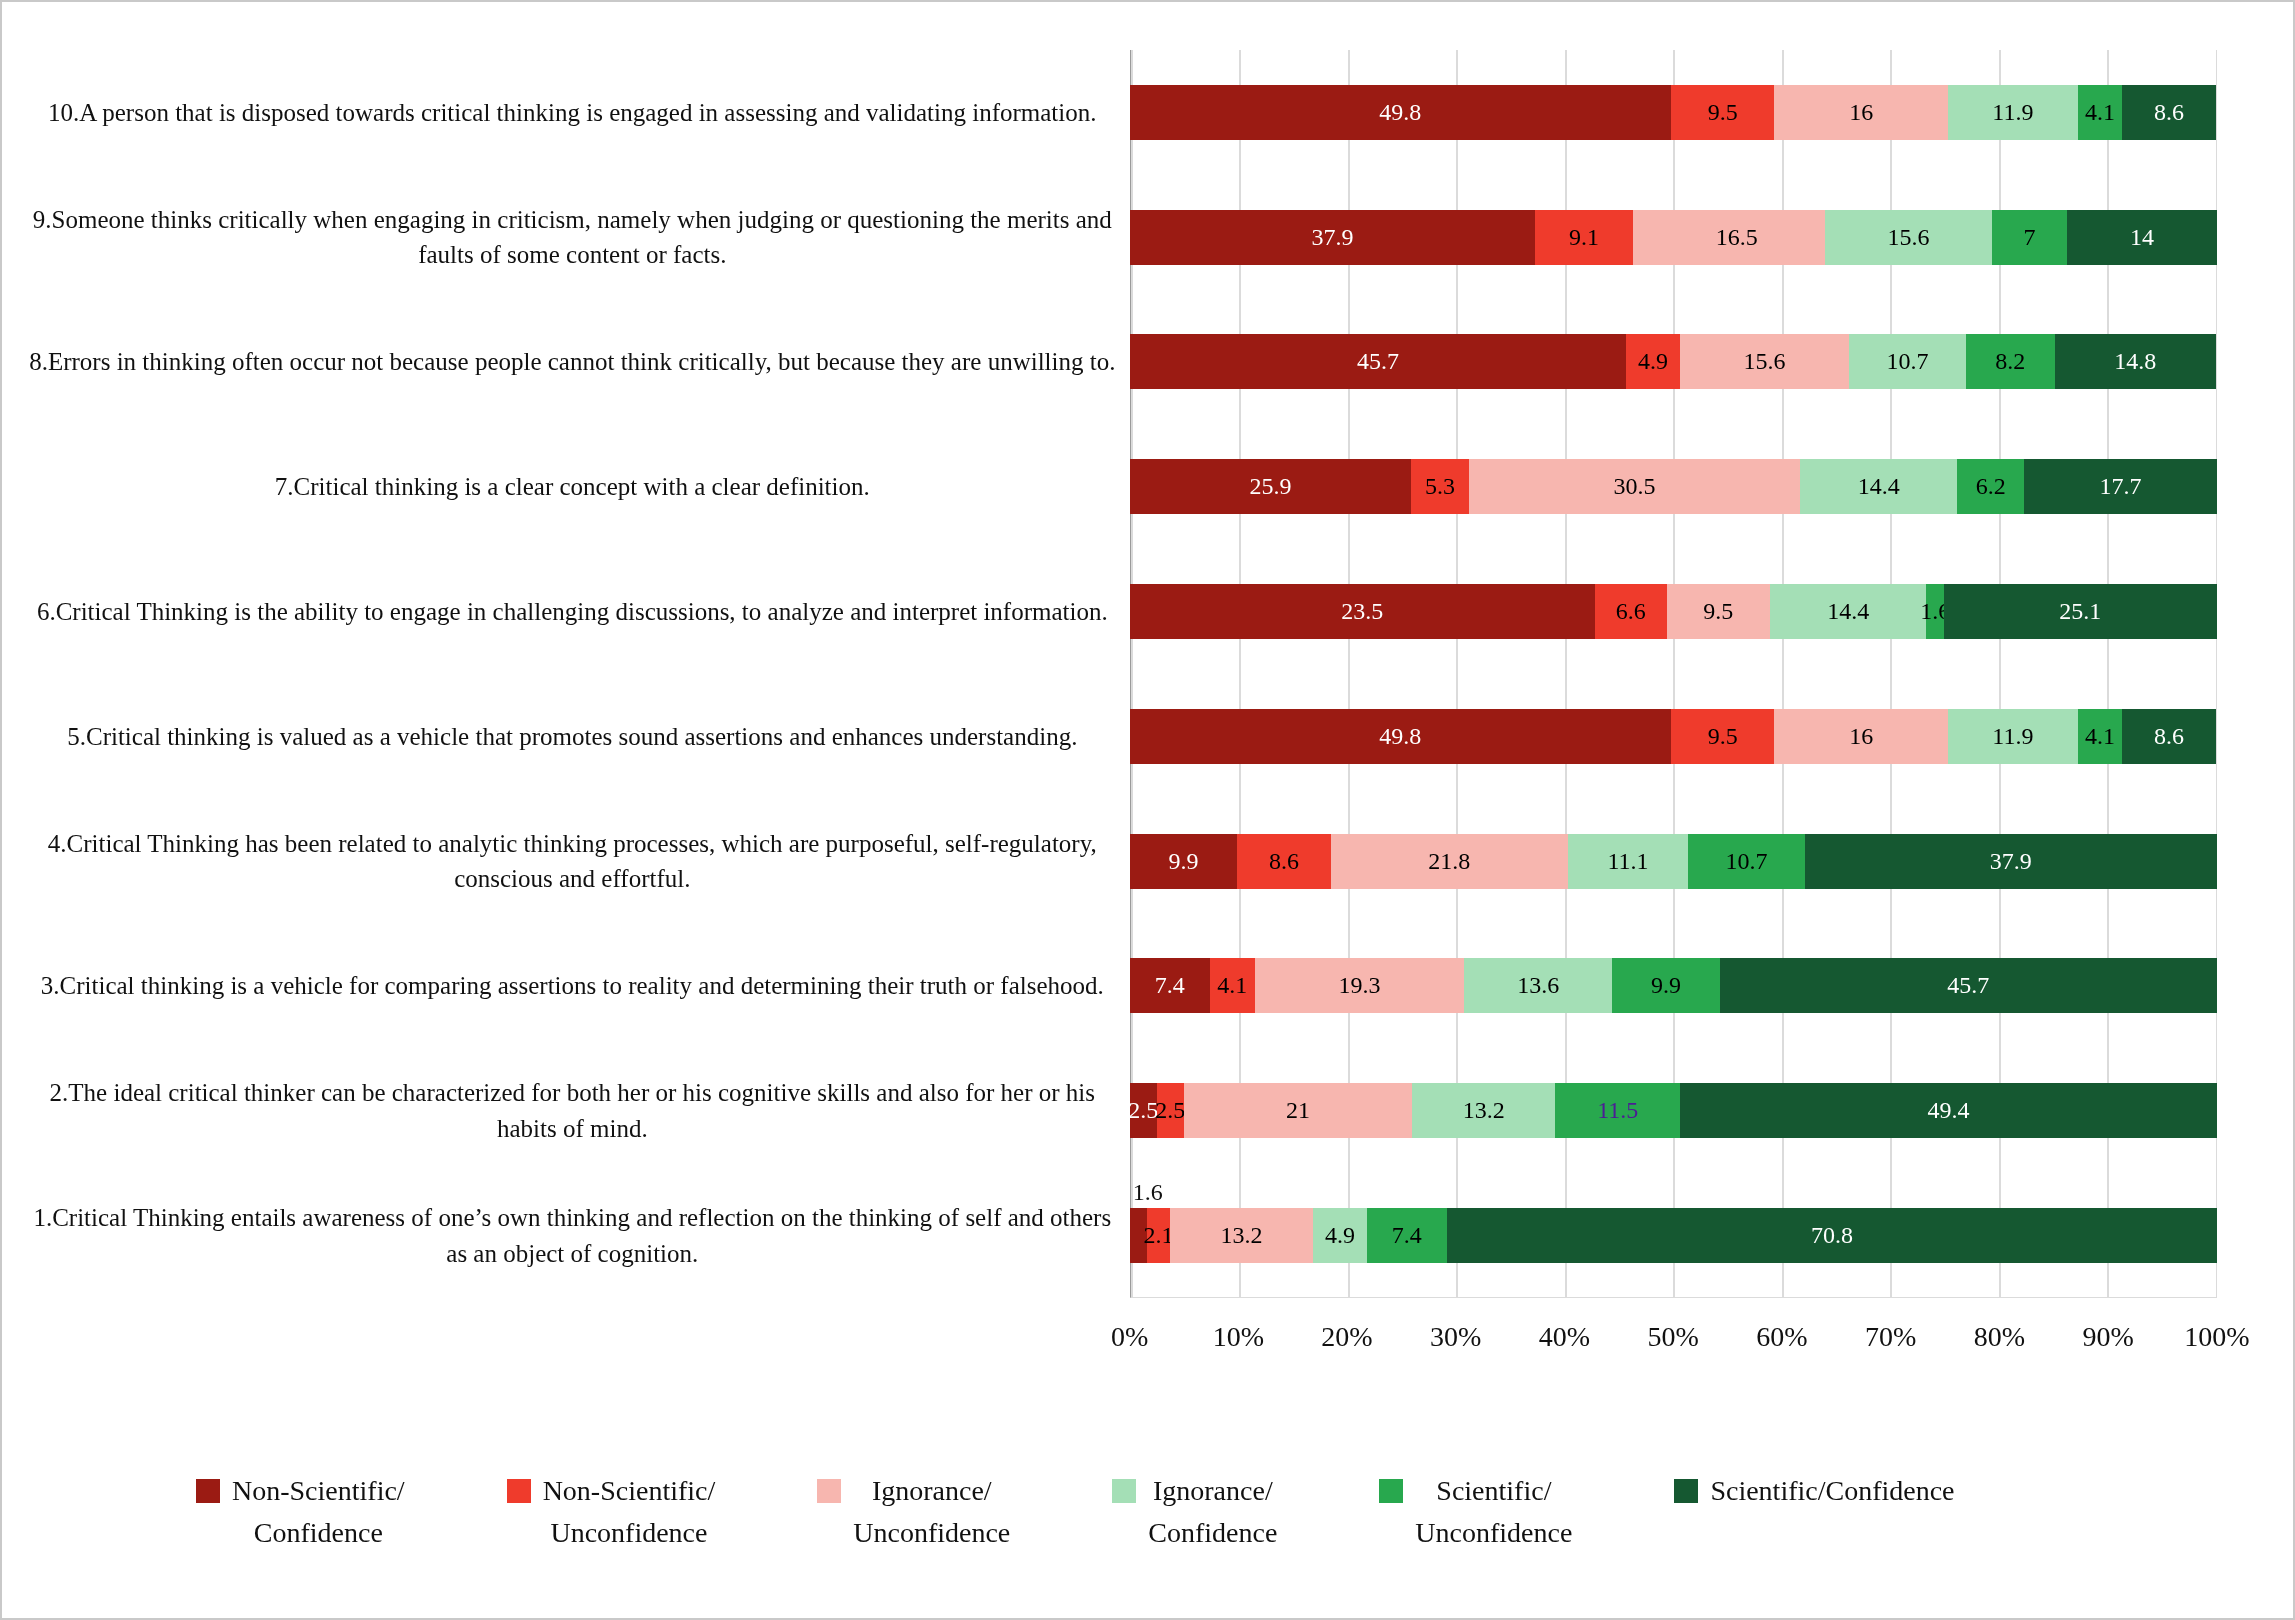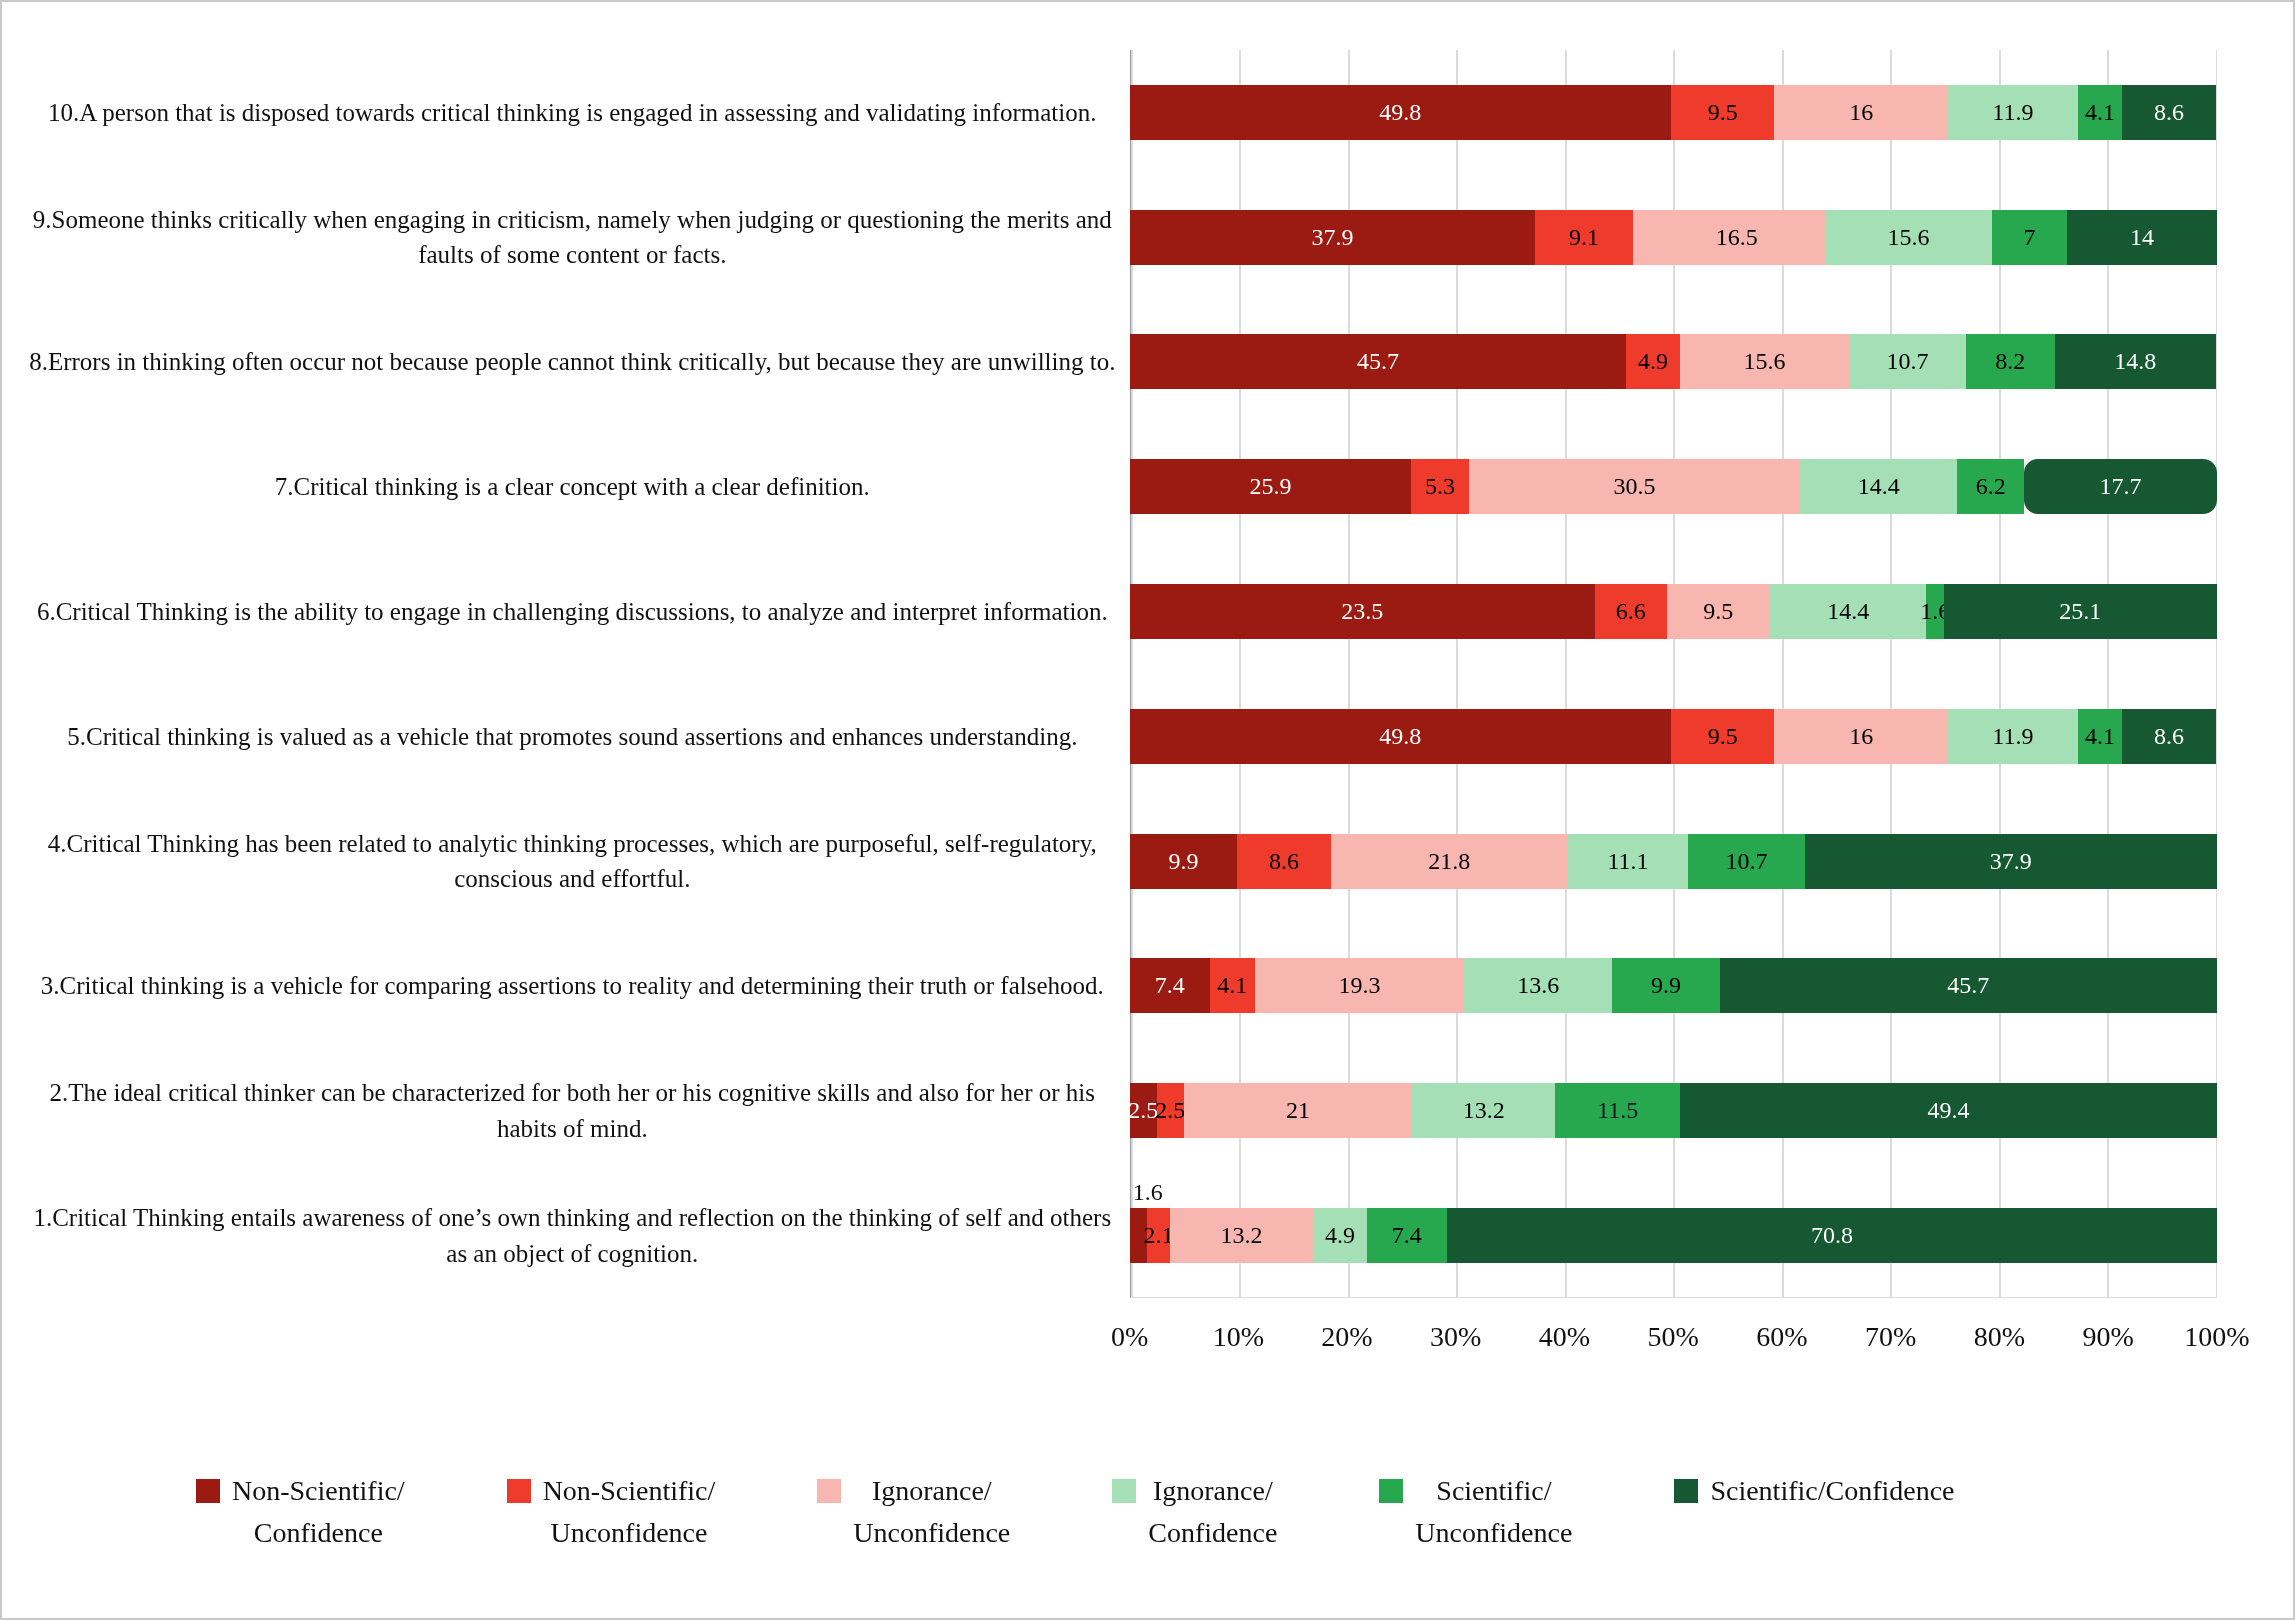--- a/index.html
+++ b/index.html
@@ -213,21 +213,21 @@
             </div>
             <div class="seg" style="width: 30.5%; background: rgb(247, 182, 175); color: rgb(0, 0, 0);">
               <span>30.5</span>
             </div>
             <div class="seg" style="width: 14.4%; background: rgb(164, 223, 182); color: rgb(0, 0, 0);">
               <span>14.4</span>
             </div>
             <div class="seg" style="width: 6.2%; background: rgb(40, 168, 78); color: rgb(0, 0, 0);">
               <span>6.2</span>
             </div>
-            <div class="seg" style="width: 17.7%; background: rgb(21, 88, 49); color: rgb(255, 255, 255); border-radius: 14px;">
+            <div class="seg" style="width: 17.7%; background: rgb(21, 88, 49); color: rgb(255, 255, 255);">
               <span>17.7</span>
             </div>
           </div>
         </div>
         <div class="row">
           <div class="row-label">6.Critical Thinking is the ability to engage in challenging discussions, to analyze and interpret information.</div>
           <div class="bar-track">
             <div class="seg" style="width: 42.8%; background: rgb(155, 27, 19); color: rgb(255, 255, 255);">
               <span>23.5</span>
             </div>
@@ -325,21 +325,21 @@
             </div>
             <div class="seg" style="width: 2.5%; background: rgb(239, 59, 44); color: rgb(0, 0, 0);">
               <span>2.5</span>
             </div>
             <div class="seg" style="width: 21%; background: rgb(247, 182, 175); color: rgb(0, 0, 0);">
               <span>21</span>
             </div>
             <div class="seg" style="width: 13.2%; background: rgb(164, 223, 182); color: rgb(0, 0, 0);">
               <span>13.2</span>
             </div>
-            <div class="seg" style="width: 11.5%; background: rgb(40, 168, 78); color: #0f172a;">
+            <div class="seg" style="width: 11.5%; background: rgb(40, 168, 78); color: #4c1d95;">
               <span>11.5</span>
             </div>
             <div class="seg" style="width: 49.4%; background: rgb(21, 88, 49); color: rgb(255, 255, 255);">
               <span>49.4</span>
             </div>
           </div>
         </div>
         <div class="row">
           <div class="row-label">1.Critical Thinking entails awareness of one’s own thinking and reflection on the thinking of self and others as an object of cognition.</div>
           <div class="bar-track">

